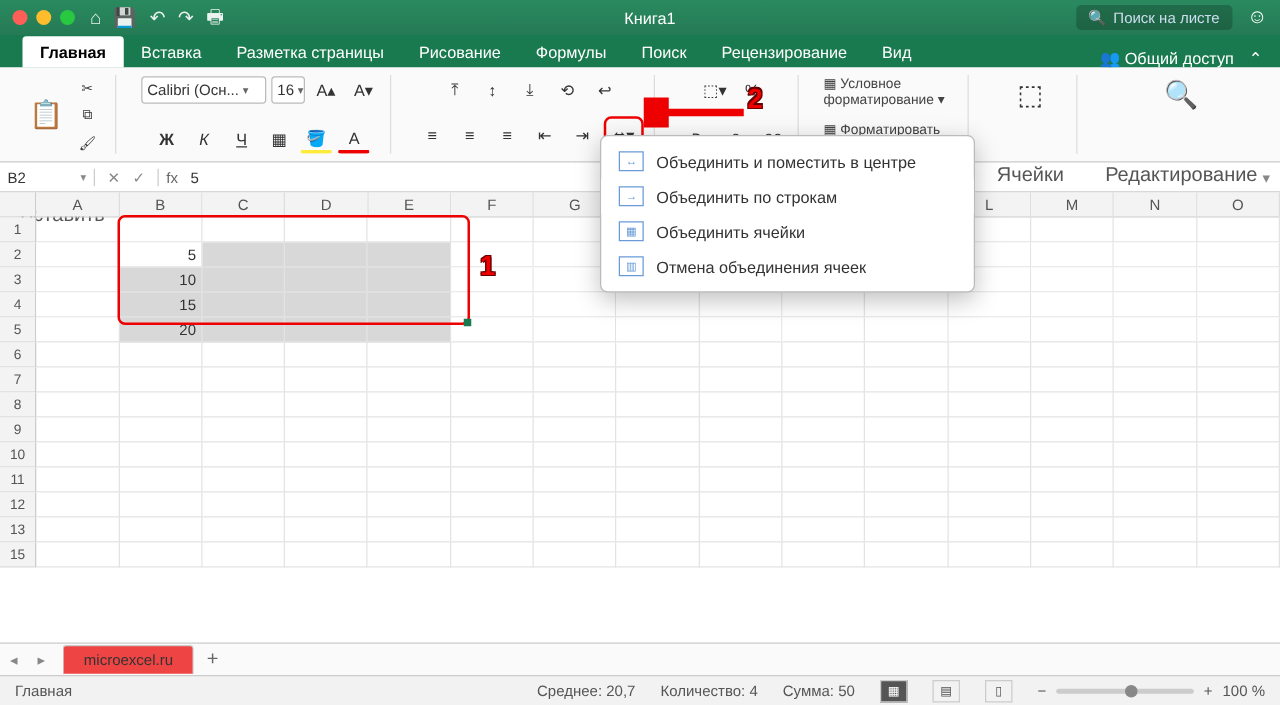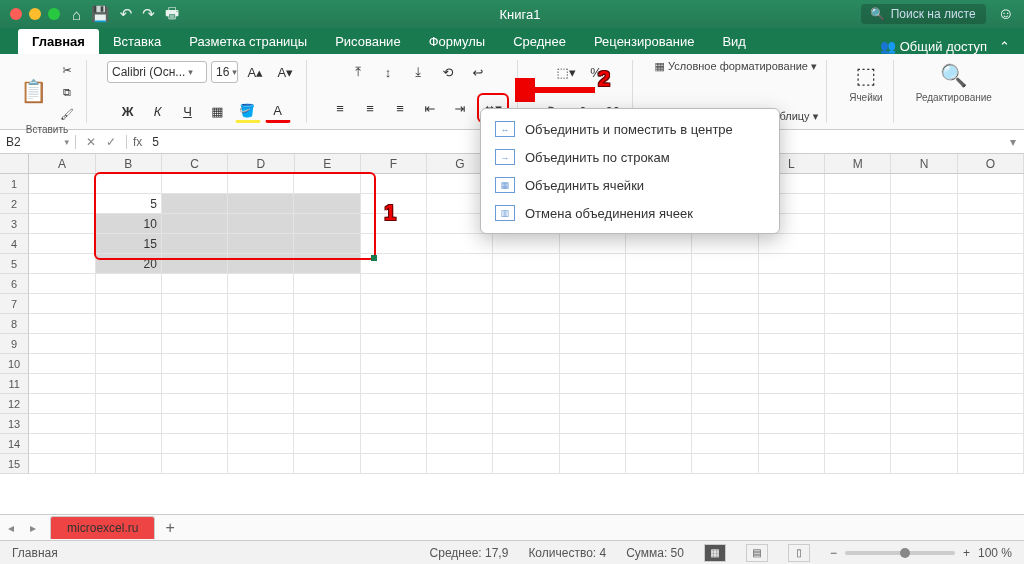--- a/index.html
+++ b/index.html
@@ -27,21 +27,21 @@
 .rgroup { display:flex; flex-direction:column; justify-content:space-between; align-items:center; border-right:1px solid #ddd; padding:0 8px; position:relative; }
 .rgroup.noborder{border:none}
 .rgrow { display:flex; gap:4px; align-items:center; }
 .rbtn { width:26px; height:24px; display:flex; align-items:center; justify-content:center; border:1px solid transparent; border-radius:3px; cursor:pointer; font-size:13px; }
 .rbtn.small{width:22px;height:20px;font-size:11px}
 .bigbtn { display:flex; flex-direction:column; align-items:center; gap:2px; cursor:pointer; padding:2px; }
 .bigicon { width:32px; height:28px; display:flex; align-items:center; justify-content:center; font-size:22px; }
 .combo { height:22px; border:1px solid #bbb; background:#fff; display:flex; align-items:center; padding:0 4px; font-size:12px; border-radius:3px; }
 .combo.font{width:100px}.combo.size{width:27px}
 .caret::after{content:"▾";margin-left:3px;font-size:9px;color:#666}
-.glabel { font-size:10px; color:#555; }
+.glabel { font-size:16px; color:#555;margin-top:40px; }
 .condtext { font-size:11px; color:#444; }
 
 
 .mergewrap { position:relative; }
 .merge-main { border:2.5px solid #e00; border-radius:6px; padding:1px; }
 
 
 .fbar { height:24px; border-bottom:1px solid #ccc; display:flex; align-items:center; font-size:12px; }
 .namebox { width:76px; border-right:1px solid #ccc; padding:0 6px; display:flex; align-items:center; justify-content:space-between; }
 .fbtns { display:flex; gap:2px; padding:0 6px; border-right:1px solid #ccc; }
@@ -116,21 +116,21 @@
   </div>
   <span class="usericon">☺</span>
 </div>
 
 <div class="tabs">
   <div class="tab active">Главная</div>
   <div class="tab">Вставка</div>
   <div class="tab">Разметка страницы</div>
   <div class="tab">Рисование</div>
   <div class="tab">Формулы</div>
-  <div class="tab">Среднее</div>
+  <div class="tab">Поиск</div>
   <div class="tab">Рецензирование</div>
   <div class="tab">Вид</div>
   <div class="right">
     <span>👥 <span>Общий доступ</span></span>
     <span>⌃</span>
   </div>
 </div>
 
 <div class="ribbon">
   <div class="rgroup">
@@ -480,38 +480,20 @@
         <div class="cell"></div>
         <div class="cell"></div>
         <div class="cell"></div>
         <div class="cell"></div>
         <div class="cell"></div>
         <div class="cell"></div>
         <div class="cell"></div>
         <div class="cell"></div>
       </div>
       <div class="row">
-        <div class="rh">14</div>
-        <div class="cell"></div>
-        <div class="cell"></div>
-        <div class="cell"></div>
-        <div class="cell"></div>
-        <div class="cell"></div>
-        <div class="cell"></div>
-        <div class="cell"></div>
-        <div class="cell"></div>
-        <div class="cell"></div>
-        <div class="cell"></div>
-        <div class="cell"></div>
-        <div class="cell"></div>
-        <div class="cell"></div>
-        <div class="cell"></div>
-        <div class="cell"></div>
-      </div>
-      <div class="row">
         <div class="rh">15</div>
         <div class="cell"></div>
         <div class="cell"></div>
         <div class="cell"></div>
         <div class="cell"></div>
         <div class="cell"></div>
         <div class="cell"></div>
         <div class="cell"></div>
         <div class="cell"></div>
         <div class="cell"></div>
@@ -562,21 +544,21 @@
 <div class="sheettabs">
   <span class="nav">◂</span>
   <span class="nav">▸</span>
   <div class="stab">microexcel.ru</div>
   <span class="addsheet">+</span>
 </div>
 
 <div class="status">
   <span>Главная</span>
   <span class="spacer"></span>
-  <span><span>Среднее:</span> <span>17,9</span></span>
+  <span><span>Среднее:</span> <span>20,7</span></span>
   <span><span>Количество:</span> <span>4</span></span>
   <span><span>Сумма:</span> <span>50</span></span>
   <div class="vbtn active">▦</div>
   <div class="vbtn">▤</div>
   <div class="vbtn">▯</div>
   <div class="zoom">
     <span>−</span>
     <div class="slider">
         <div class="thumb"></div>
       </div>

